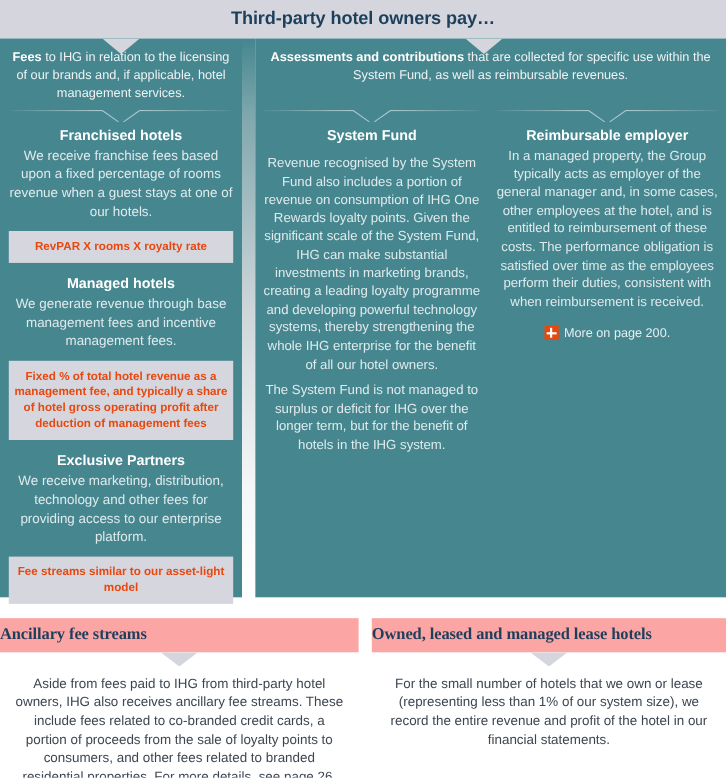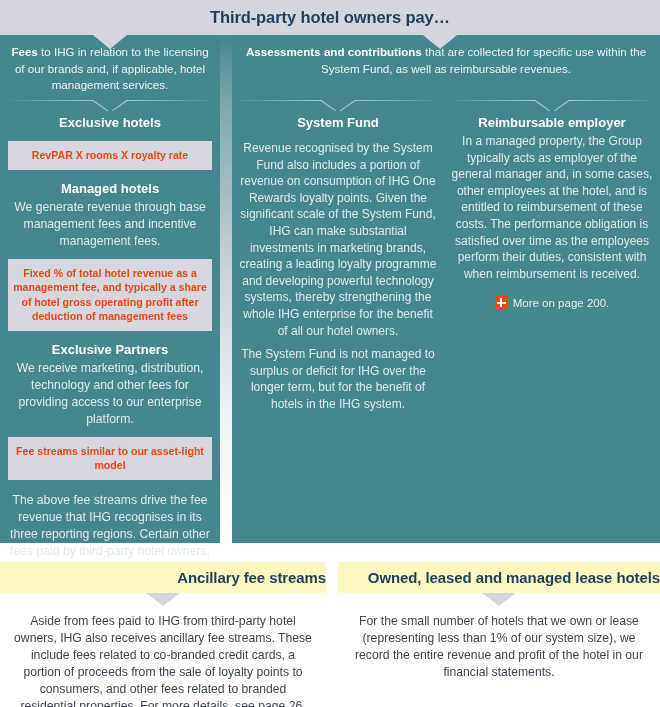--- a/index.html
+++ b/index.html
@@ -209,25 +209,26 @@
     position: absolute;
     top: 562px;
     height: 145px;
     background: #ffffff;
   }
   .bb-left  { left: 0;   width: 326px; }
   .bb-right { left: 338px; width: 322px; }
 
   .bb-head {
     height: 31px;
-    background: #fef9c3;
+    background: #fca5a5;
     display: flex;
     align-items: center;
-    justify-content: flex-end;
+    justify-content: flex-start;
     position: relative;
+    font-family: Liberation Serif, serif;
   }
   .bb-head-title {
     font-size: 15px;
     font-weight: bold;
     color: #1d3f5c;
     letter-spacing: -0.1px;
   }
   .bb-notch {
     position: absolute;
     left: 50%;
@@ -280,21 +281,22 @@
   </div>
   <div class="sep sep-rr">
     <div class="line-l"></div>
     <div class="vee"></div>
     <div class="line-r"></div>
   </div>
 
   <div class="col col-left">
 
     <div>
-      <div class="sec-title">Exclusive hotels</div>
+      <div class="sec-title">Franchised hotels</div>
+      <p class="sec-body">We receive franchise fees based upon a fixed percentage of rooms revenue when a guest stays at one of our hotels.</p>
       <div class="chip">RevPAR X rooms X royalty rate</div>
     </div>
 
     <div class="gap"></div>
 
     <div>
       <div class="sec-title">Managed hotels</div>
       <p class="sec-body">We generate revenue through base management fees and incentive management fees.</p>
       <div class="chip">Fixed % of total hotel revenue as a management fee, and typically a share of hotel gross operating profit after deduction of management fees</div>
     </div>

